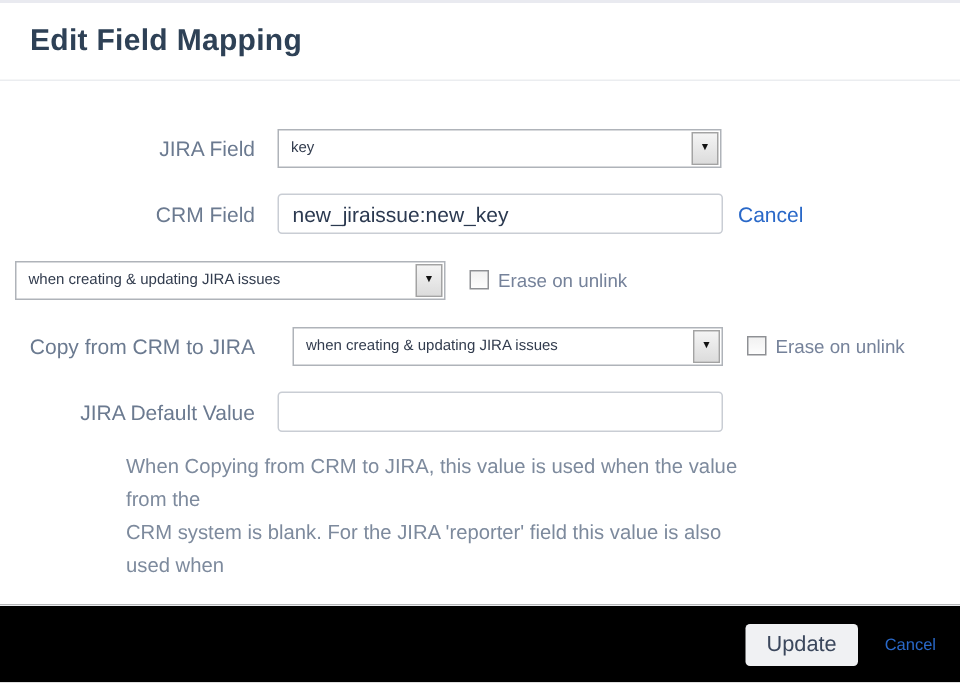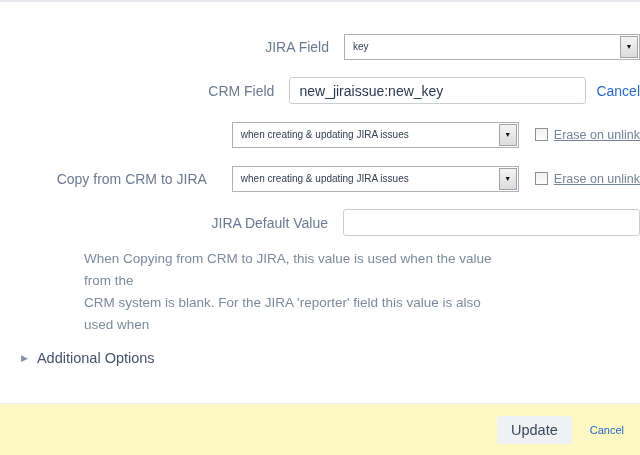--- a/index.html
+++ b/index.html
@@ -27,21 +27,20 @@
     letter-spacing:0.2px;
   }
 
   .form { padding-top:31px; }
 
   .row {
     display:flex;
     align-items:center;
     margin-bottom:17px;
     min-height:27px;
-    justify-content:flex-end;
   }
   .field-label {
     width:185px;
     flex:0 0 185px;
     text-align:right;
     padding-right:15px;
     font-size:14px;
     color:#6b7a90;
   }
 
@@ -99,21 +98,20 @@
     background:linear-gradient(#f1f1f1, #fdfdfd);
     margin-left:16px;
     flex:0 0 13px;
     cursor:pointer;
   }
   .checkbox-label {
     margin-left:6px;
     font-size:12.5px;
     color:#75829a;
     white-space:nowrap;
-    text-decoration:underline;
   }
 
   .help-text {
     margin-left:84px;
     width:425px;
     margin-top:-5px;
     font-size:13.5px;
     line-height:22px;
     color:#7d8a9d;
   }
@@ -132,21 +130,21 @@
   .additional-label {
     font-size:14.5px;
     color:#45536b;
   }
 
   .dialog-footer {
     position:absolute;
     left:0; right:0; bottom:0;
     height:52px;
     border-top:1px solid #ebedf0;
-    background:#fef9c3;
+    background:#000000;
     display:flex; align-items:center; justify-content:flex-end;
     padding-right:16px;
   }
   .update-button {
     border:none;
     background:#f0f1f3;
     border-radius:3px;
     padding:0 14px;
     height:28px;
     font-size:14.5px;
@@ -160,20 +158,23 @@
     color:#2968c8;
     text-decoration:none;
     cursor:pointer;
   }
 </style>
 </head>
 <body>
 
 <div class="dialog">
 
+  <div class="dialog-header">
+    <div class="dialog-title">Edit Field Mapping</div>
+  </div>
 
   <div class="form">
 
     <div class="row">
       <div class="field-label">JIRA Field</div>
       <div class="select-box">
         <div class="select-value">key</div>
         <div class="select-arrow-btn">
           <span class="glyph">▼</span>
         </div>

